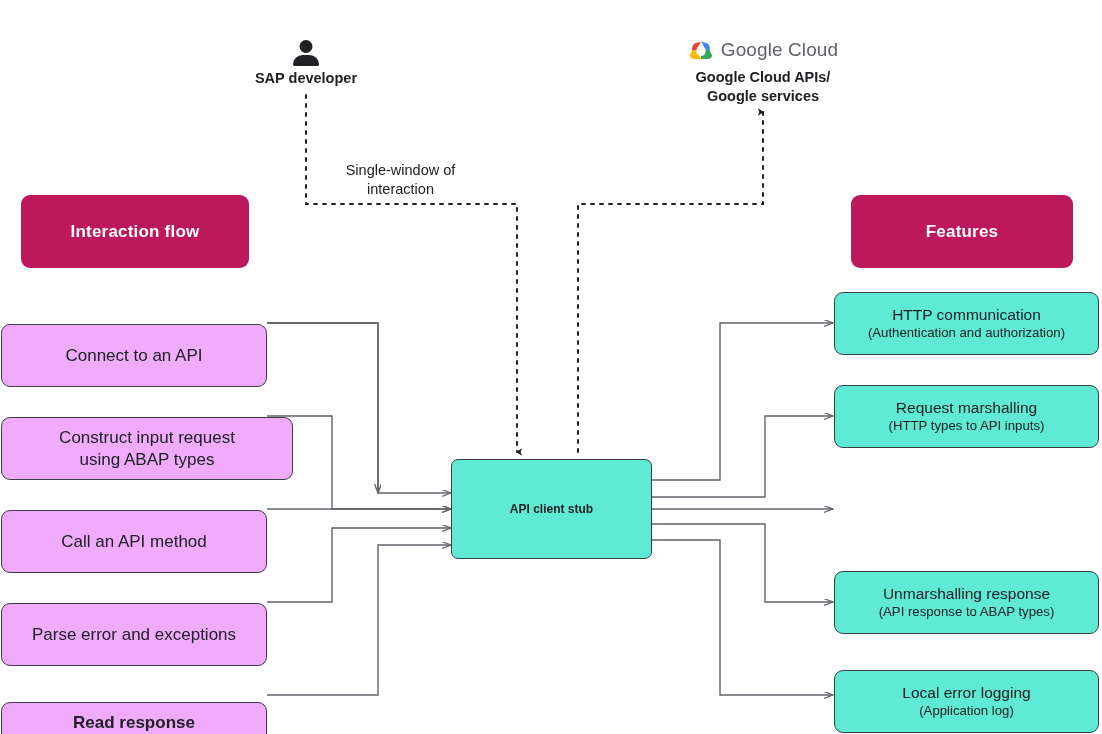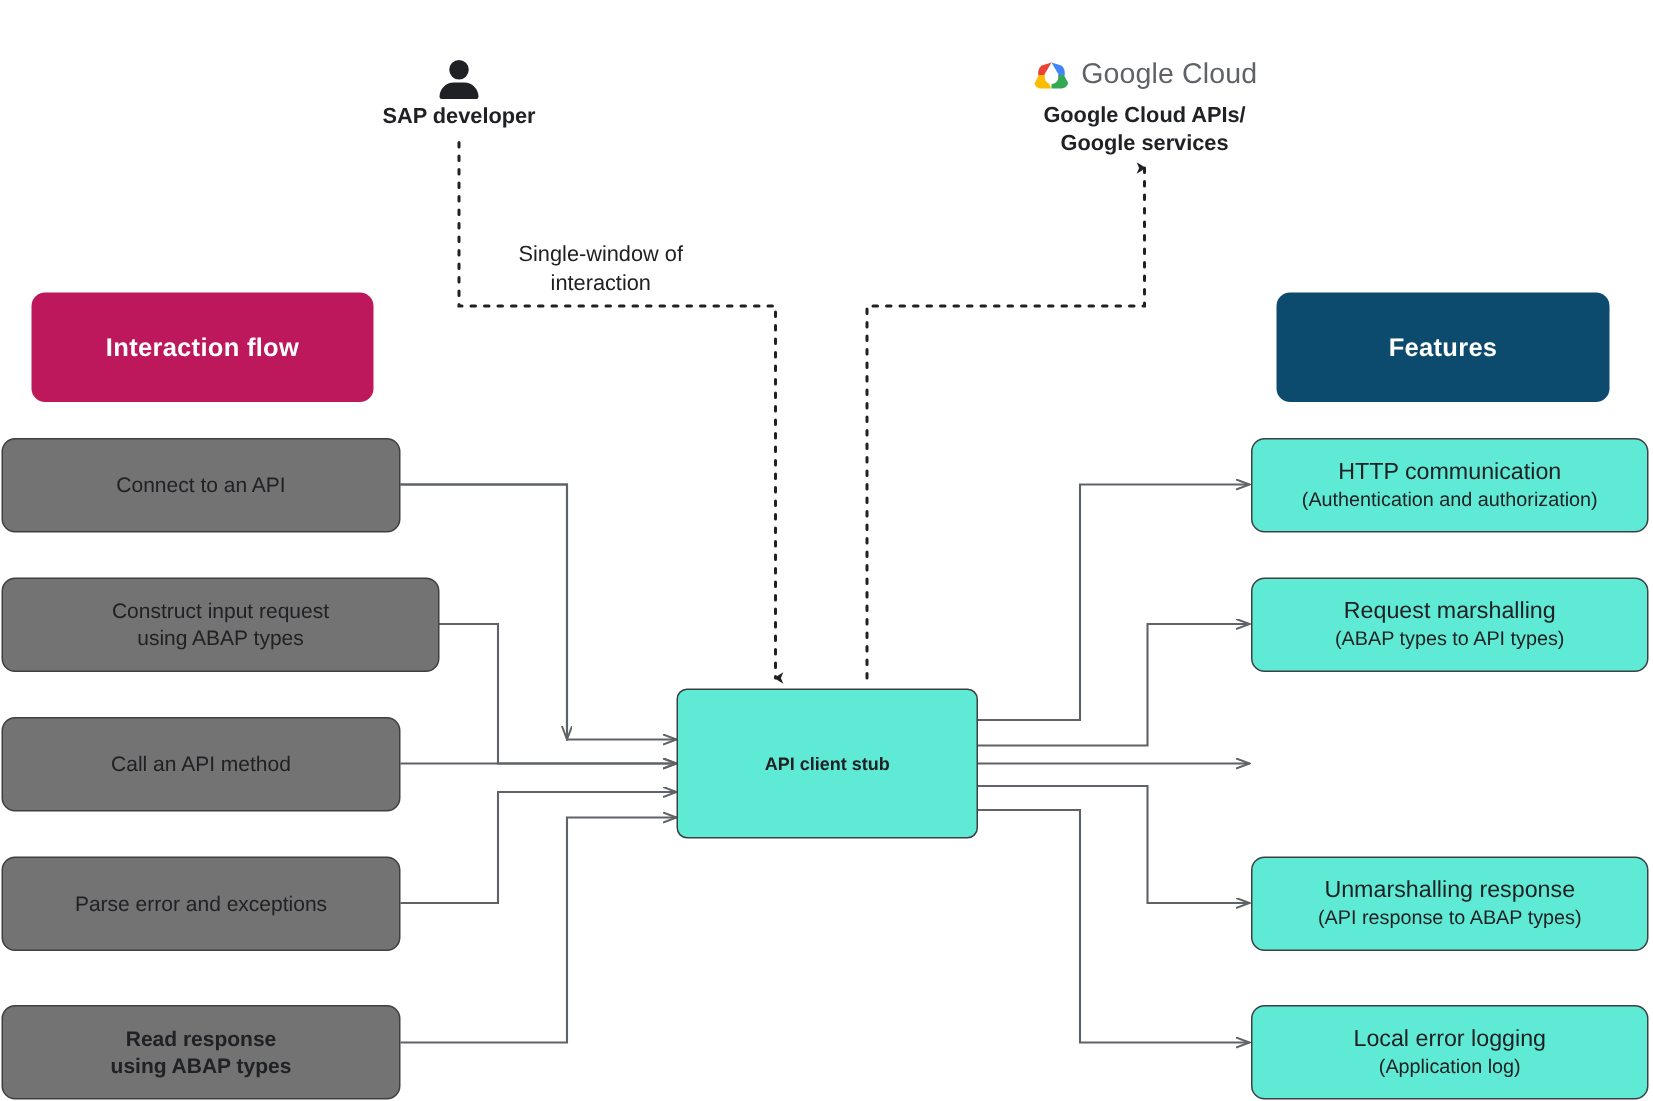--- a/index.html
+++ b/index.html
@@ -30,27 +30,28 @@
 
   
   .hdr{
     color:#ffffff;
     font-weight:bold;
     font-size:17px;
     letter-spacing:.2px;
     border:none;
   }
   .hdr-left{background:#be185d;}
-  .hdr-right{background:#0c4a6e;}
+  .hdr-right{background:#be185d;}
 
   
   .card-left{
-    background:#737373;
+    background:#f0abfc;
     border:1.4px solid #3c4043;
-    font-size:14px;
+    font-size:17px;
+    margin-top:32px;
   }
   
   .card-right{
     background:#5eead4;
     border:1.4px solid #3c4043;
     font-size:15.5px;
   }
   .card-sub{
     font-size:13.2px;
     margin-top:1px;
@@ -218,21 +219,21 @@
     <span>Features</span>
   </div>
 
   <div class="node card-right" style="left:834px;top:292px;width:265px;height:63px;">
     <span class="card-line">HTTP communication</span>
     <span class="card-line card-sub">(Authentication and authorization)</span>
   </div>
 
   <div class="node card-right" style="left:834px;top:385px;width:265px;height:63px;">
     <span class="card-line">Request marshalling</span>
-    <span class="card-line card-sub">(ABAP types to API types)</span>
+    <span class="card-line card-sub">(HTTP types to API inputs)</span>
   </div>
 
 
   <div class="node card-right" style="left:834px;top:571px;width:265px;height:63px;">
     <span class="card-line">Unmarshalling response</span>
     <span class="card-line card-sub">(API response to ABAP types)</span>
   </div>
 
   <div class="node card-right" style="left:834px;top:670px;width:265px;height:63px;">
     <span class="card-line">Local error logging</span>

